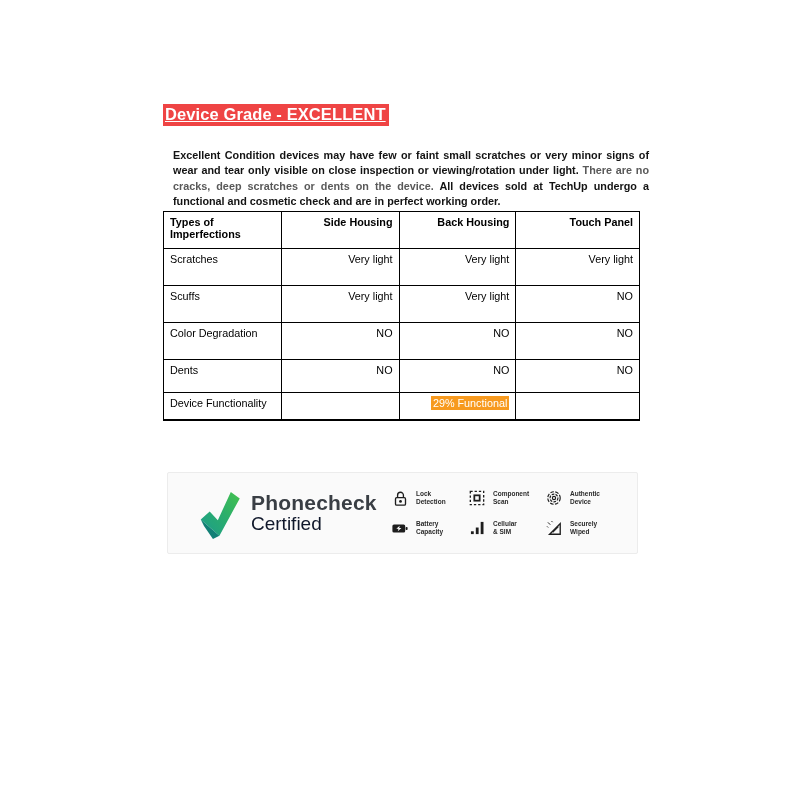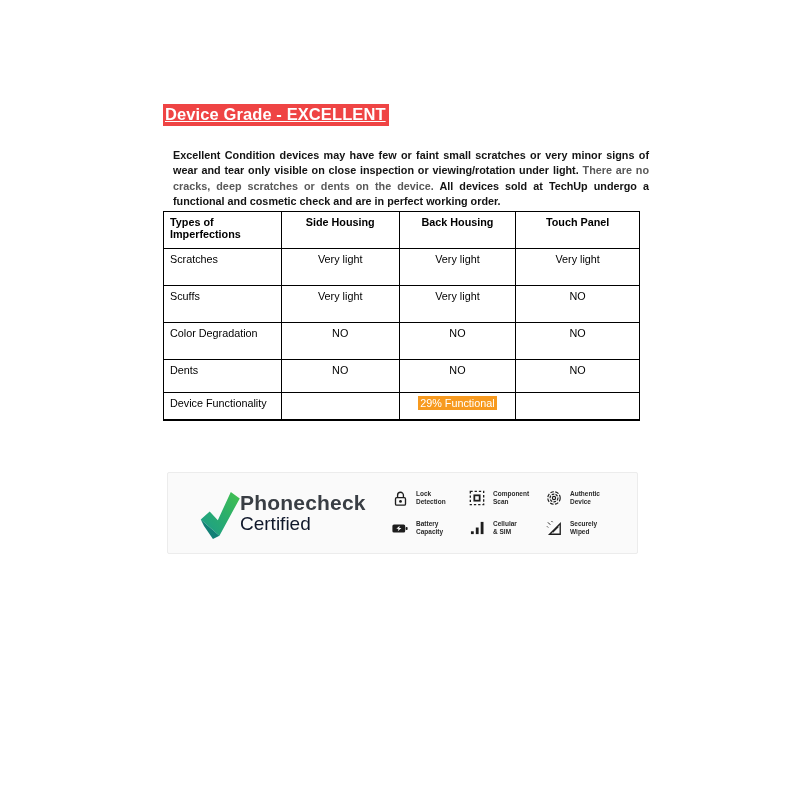--- a/index.html
+++ b/index.html
@@ -44,42 +44,42 @@
     color: #000;
   }
   table.imperfections th, table.imperfections td {
     border: 1px solid #000;
     padding: 4px 6px;
     vertical-align: top;
     font-weight: normal;
   }
   table.imperfections thead th { font-weight: bold; height: 37px; }
   table.imperfections .left { text-align: left; }
-  table.imperfections .center { text-align: center; }
+  table.imperfections .center { text-align: right; }
   tr.r-normal td { height: 37px; }
   tr.r-dents  td { height: 33px; margin-left: 40px; }
   tr.r-func   td { height: 27px; }
   table.imperfections tbody tr:last-child td { border-bottom-width: 2px; }
   .highlight-orange {
     background: #F79A1F;
     color: #fff;
     padding: 1px 2px;
   }
 
   
   .cert-panel {
     position: absolute; left: 167px; top: 472px;
     width: 471px; height: 82px;
     background: #fafafa;
     border: 1px solid #ececec;
     border-radius: 2px;
     display: flex;
     align-items: center;
   }
-  .logo-group { display: flex; align-items: center; margin-left: 26px; }
+  .logo-group { display: flex; align-items: center; gap: 11px; margin-left: 26px; }
   .logo-check { width: 46px; height: 52px; flex: none; }
   .brand-text { display: flex; flex-direction: column; }
   .brand-name { font-size: 21px; font-weight: bold; color: #393e44; letter-spacing: 0.2px; line-height: 1.05; }
   .brand-sub  { font-size: 19px; font-weight: normal; color: #0f172a; line-height: 1.1; }
 
   .features {
     margin-left: auto; margin-right: 14px;
     display: grid;
     grid-template-columns: repeat(3, 77px);
     row-gap: 13px;

